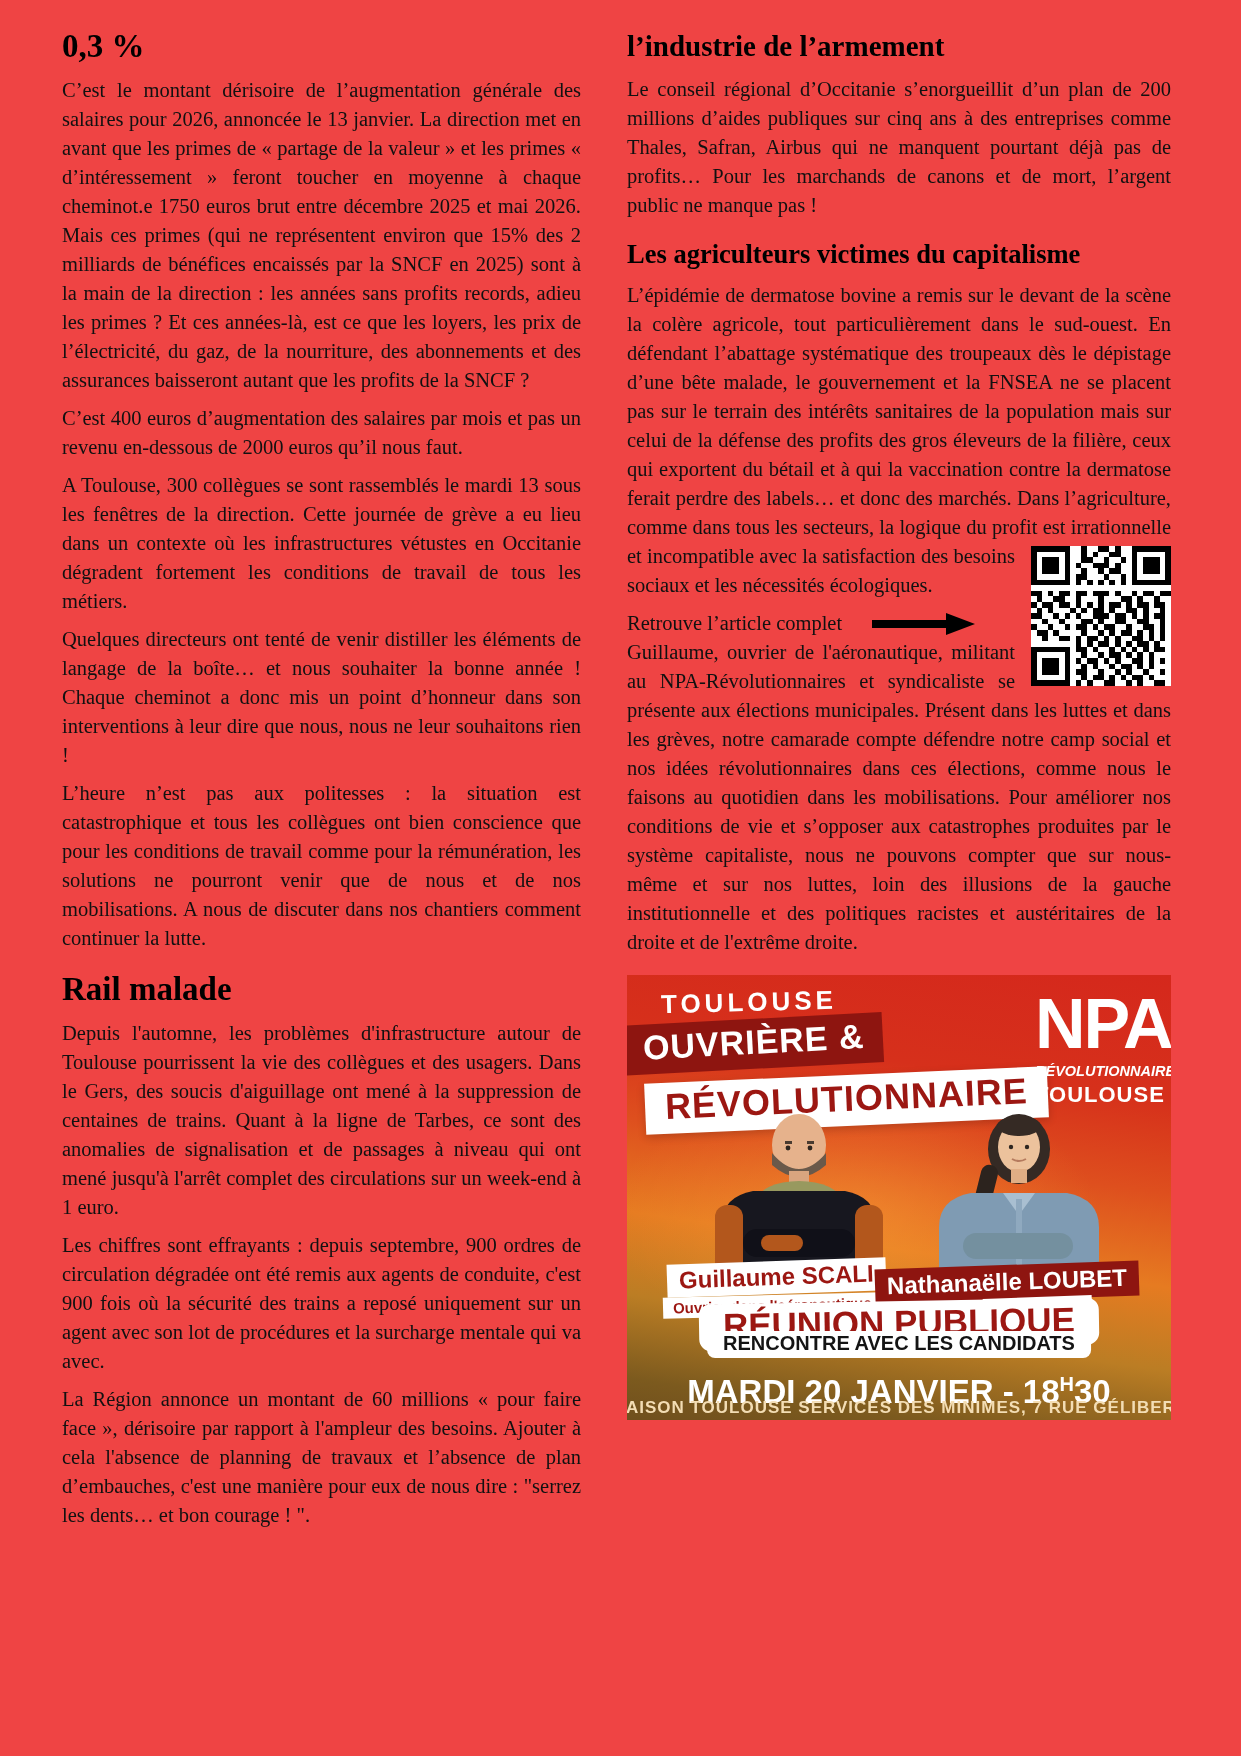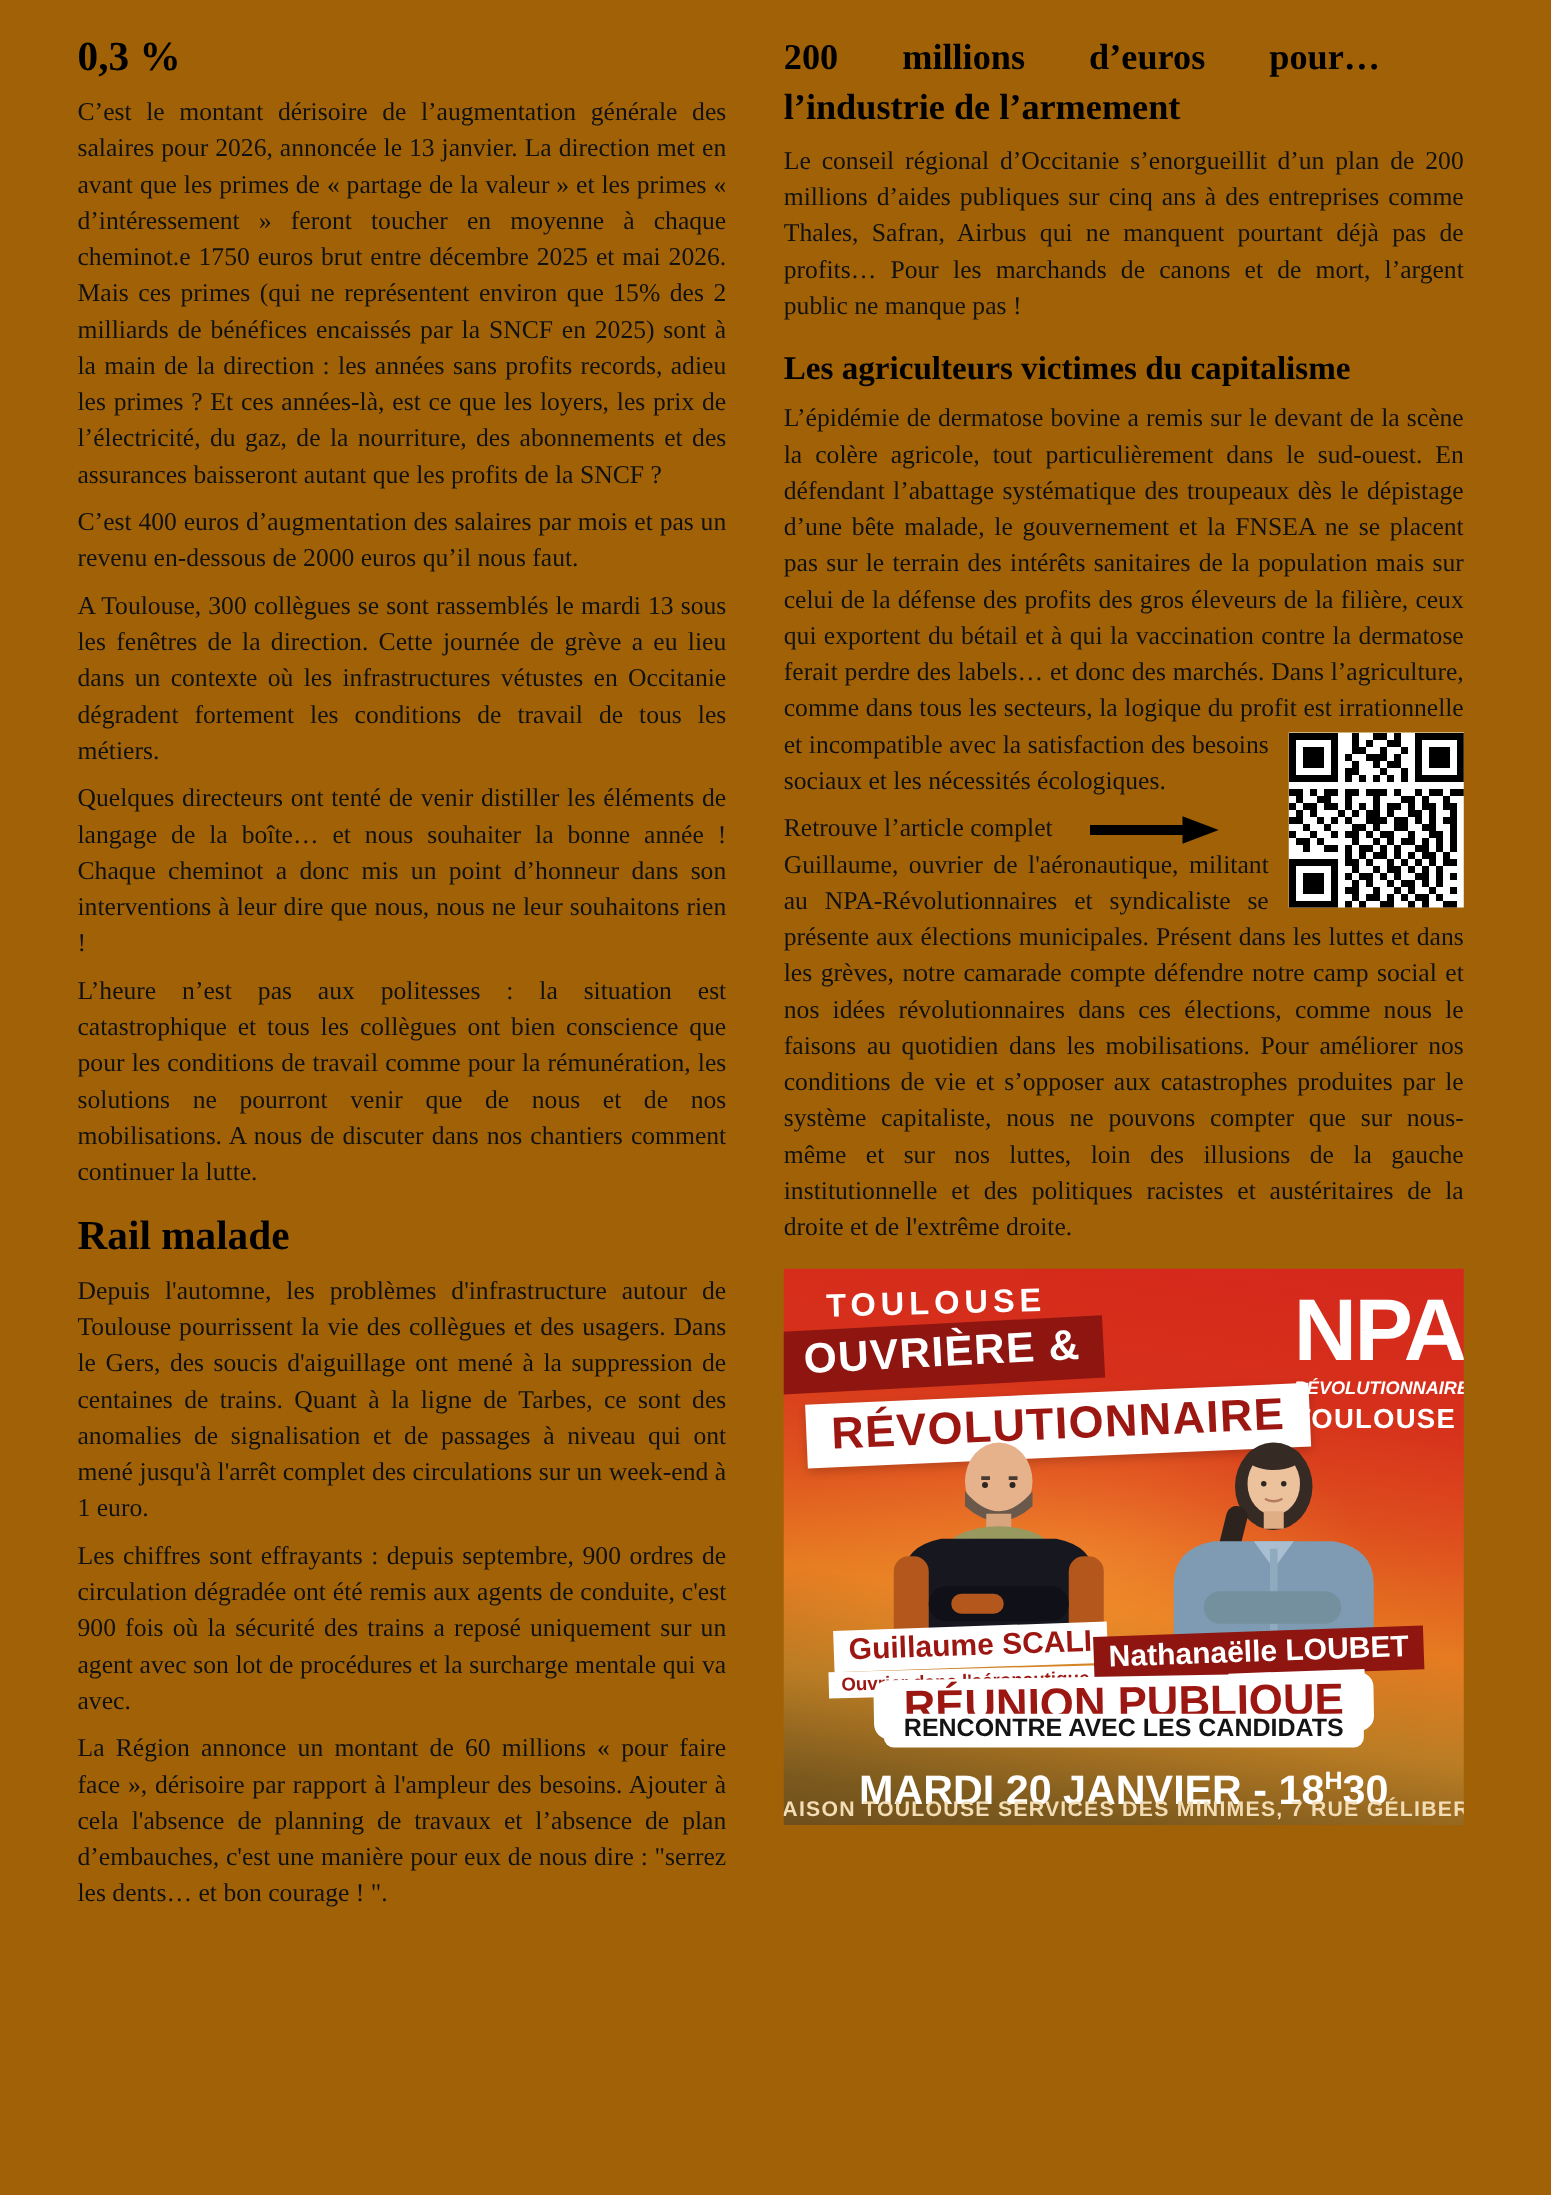--- a/index.html
+++ b/index.html
@@ -1,17 +1,17 @@
 <!DOCTYPE html>
 <html lang="fr"><head>
 <meta charset="utf-8">
 <style>
   html,body{margin:0;padding:0;background:#ffffff;}
   .page{position:relative;width:1241px;height:1756px;box-sizing:border-box;
-        padding:26px 70px 0 62px;display:flex;gap:46px;background:#a16207;
+        padding:26px 70px 0 62px;display:flex;gap:46px;background:#ef4444;
         font-family:"Liberation Serif", serif;color:#111;overflow:hidden;}
   .col{box-sizing:border-box;}
   .col-left{flex:0 0 519px;width:519px;}
   .col-right{flex:0 0 544px;width:544px;}
 
   .body-p{font-size:20.5px;line-height:29px;text-align:justify;margin:0 0 9px;}
   .mt-lg{margin-top:8px;}
 
   .head{font-weight:700;color:#000;margin:0;}
   .head-xl{font-size:33px;line-height:40px;margin:0 0 10px;}
@@ -84,21 +84,20 @@
 
     <h2 class="head head-xl" style="margin-top:16px;">Rail malade</h2>
     <p class="body-p">Depuis l'automne, les problèmes d'infrastructure autour de Toulouse pourrissent la vie des collègues et des usagers. Dans le Gers, des soucis d'aiguillage ont mené à la suppression de centaines de trains. Quant à la ligne de Tarbes, ce sont des anomalies de signalisation et de passages à niveau qui ont mené jusqu'à l'arrêt complet des circulations sur un week-end à 1 euro.</p>
     <p class="body-p">Les chiffres sont effrayants : depuis septembre, 900 ordres de circulation dégradée ont été remis aux agents de conduite, c'est 900 fois où la sécurité des trains a reposé uniquement sur un agent avec son lot de procédures et la surcharge mentale qui va avec.</p>
     <p class="body-p mt-lg">La Région annonce un montant de 60 millions « pour faire face », dérisoire par rapport à l'ampleur des besoins.  Ajouter à cela l'absence de planning de travaux et l’absence de plan d’embauches, c'est une manière pour eux de nous dire : "serrez les dents… et bon courage ! ".</p>
   </div>
 
   <div class="col col-right">
 
     <h2 class="head head-2l" style="margin-top:0;">
-        <span class="hline ws-arm">200 millions d’euros pour…</span>
         <span class="hline">l’industrie de l’armement</span>
       </h2>
     <p class="body-p">Le conseil régional d’Occitanie s’enorgueillit d’un plan de 200 millions d’aides publiques sur cinq ans à des entreprises comme Thales, Safran, Airbus qui ne manquent pourtant déjà pas de profits… Pour les marchands de canons et de mort, l’argent public ne manque pas !</p>
 
     <h2 class="head head-1l">Les agriculteurs victimes du capitalisme</h2>
     <p class="body-p"><span>L’épidémie de dermatose bovine a remis sur le devant de la scène la colère agricole, tout particulièrement dans le sud-ouest. En défendant l’abattage systématique des troupeaux dès le dépistage d’une bête malade, le gouvernement et la FNSEA ne se placent pas sur le terrain des intérêts sanitaires de la population mais sur celui de la défense des profits des gros éleveurs de la filière, ceux qui exportent du bétail et à qui la vaccination contre la dermatose ferait perdre des labels… et donc des marchés. Dans l’agriculture, comme dans tous les secteurs, la logique du profit est irrationnelle et incompatible avec la satisfaction des</span>
       <span class="qr-float">
           <svg viewBox="0 0 25 25" shape-rendering="crispEdges" fill="#000" xmlns="http://www.w3.org/2000/svg">
         <rect x="0" y="0" width="7" height="7"></rect>
             <rect x="1" y="1" width="5" height="5" fill="#fff"></rect>

